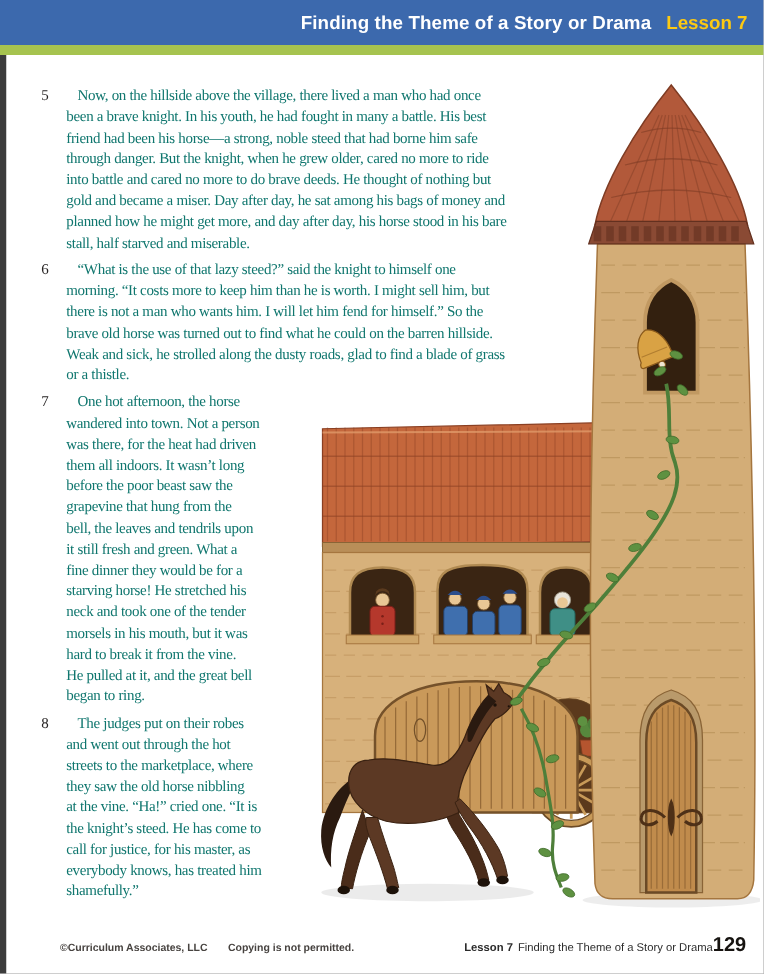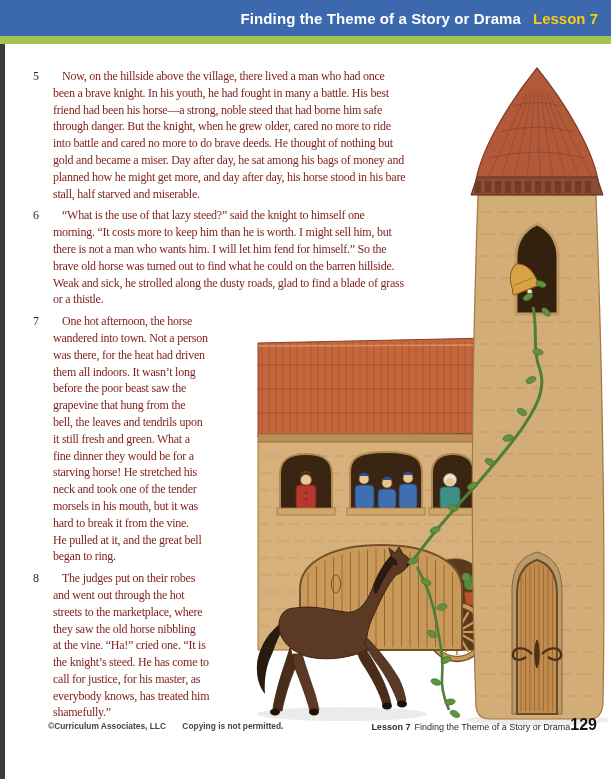--- a/index.html
+++ b/index.html
@@ -11,25 +11,25 @@
           font-family:"Liberation Sans",sans-serif;font-weight:bold;font-size:15px;}
   .topbar .title{color:#ffffff;letter-spacing:.1px;}
   .topbar .lesson{color:#fcc913;margin-left:12px;}
   .stripe{position:absolute;left:0;top:36px;width:611px;height:8px;background:#a6c34f;}
   .spine{position:absolute;left:0;top:44px;width:5px;height:735px;background:#3c3c3c;}
   
   .passage{position:absolute;left:0;top:68px;width:470px;}
   .para{display:flex;margin:0 0 5px 0;}
   .para .num{width:20px;margin-left:33px;flex:0 0 auto;font-size:12px;line-height:16.8px;color:#262323;}
   .para .lines{white-space:pre;font-size:12px;line-height:16.8px;letter-spacing:-0.25px;
-               color:#7f1d1d;text-indent:9px;}
+               color:#0f766e;text-indent:9px;}
   
   .art{position:absolute;left:250px;top:62px;}
   
-  .pfooter{position:absolute;left:0;top:716px;width:611px;height:24px;
+  .pfooter{position:absolute;left:0;top:748px;width:611px;height:24px;
            font-family:"Liberation Sans",sans-serif;}
   .f-left{position:absolute;left:48px;top:5px;font-size:8.4px;color:#474340;font-weight:bold;}
   .f-left .notice{margin-left:14px;}
   .f-right{position:absolute;right:14px;top:0;display:flex;align-items:baseline;}
   .f-right .fl{font-size:9px;font-weight:bold;color:#2b2b2b;}
   .f-right .ft{font-size:9px;color:#2b2b2b;margin-left:4px;}
   .f-right .pn{font-size:16px;font-weight:bold;color:#161310;margin-left:0;}
 </style>
 </head>
 <body>

